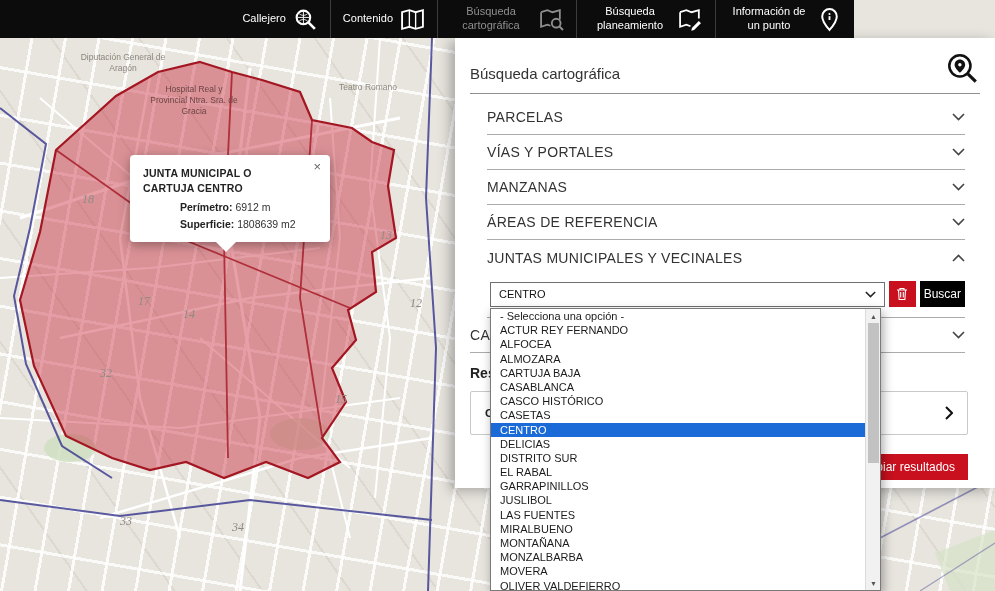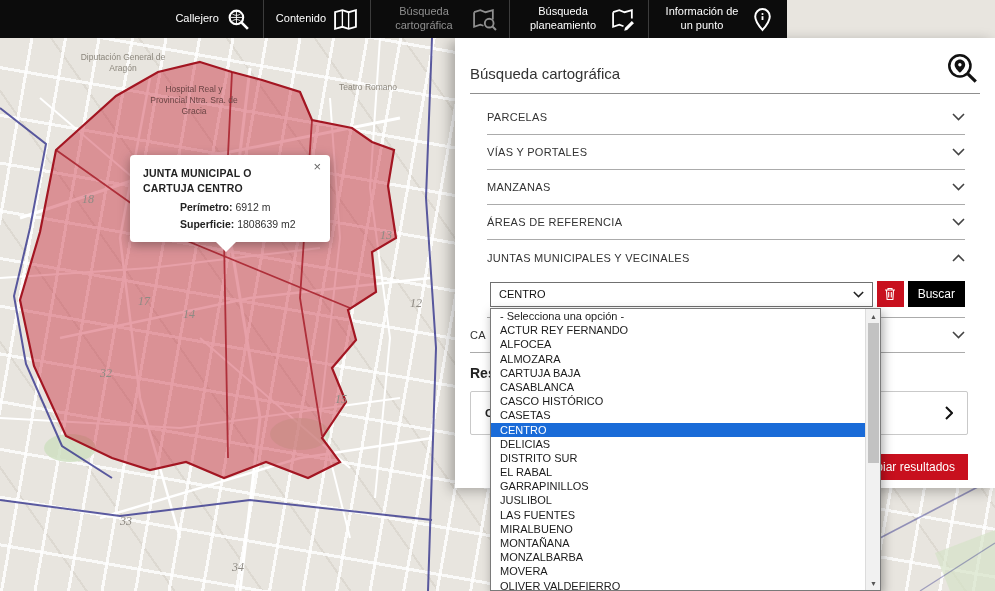--- a/index.html
+++ b/index.html
@@ -5,21 +5,21 @@
   :root{
     --accent-red:#c8101e;
     --hl-blue:#1a6bd8;
     --topbar-bg:#0c0c0c;
   }
   *{box-sizing:border-box;margin:0;padding:0;}
   html,body{width:995px;height:591px;overflow:hidden;}
   body{position:relative;font-family:"Liberation Sans",sans-serif;background:#e8e5df;}
 
   
-  .topbar{position:absolute;top:0;left:0;width:787px;height:38px;background:var(--topbar-bg);
+  .topbar{position:absolute;top:0;left:0;width:854px;height:38px;background:var(--topbar-bg);
     display:flex;justify-content:flex-end;align-items:stretch;z-index:50;}
   .nav-item{display:flex;align-items:center;gap:7px;padding:0 12px;border-left:1px solid #3c3c3c;
     color:#fff;cursor:pointer;}
   .nav-item:first-child{border-left:none;}
   .nav-label{font-size:11px;line-height:1.25;text-align:center;max-width:82px;}
   .nav-item.disabled{color:#8f8f8f;}
   .ic{display:block;}
 
   
   .map{position:absolute;top:38px;left:0;width:995px;height:553px;
@@ -45,31 +45,31 @@
   
   .panel{position:absolute;top:38px;left:455px;width:540px;height:450px;background:#fff;
     box-shadow:-5px 3px 12px rgba(0,0,0,.28);z-index:10;}
   .panel-header{display:flex;justify-content:space-between;align-items:flex-start;padding:13px 15px 6px;}
   .panel-title{font-size:15px;color:#333;margin-top:14px;}
   .title-rule{margin:0 15px;border-bottom:1px solid #8f8f8f;}
   .sections{margin:6px 30px 0 32px;}
   .sec-row{height:35px;display:flex;align-items:center;justify-content:space-between;
     border-bottom:1px solid #ababab;cursor:pointer;}
   .sec-row.expanded{border-bottom:none;}
-  .sec-label{font-size:11px;color:#333;letter-spacing:.3px;}
+  .sec-label{font-size:14px;color:#333;letter-spacing:.3px;}
   .chev{flex:none;}
   .sec-row.expanded .chev{transform:rotate(180deg);}
   .control-wrap{margin:0 30px 0 32px;border-bottom:1px solid #ababab;padding:6px 0 10px;}
   .control-row{display:flex;gap:4px;align-items:center;margin-left:3px;}
   .select-box{flex:1;height:25px;border:1px solid #707070;background:#fff;display:flex;
     align-items:center;justify-content:space-between;padding:0 8px;font-size:11px;color:#111;cursor:pointer;}
   .btn-trash{width:27px;height:26px;background:var(--accent-red);border:none;display:flex;
     align-items:center;justify-content:center;cursor:pointer;}
   .btn-buscar{height:26px;background:#000;color:#fff;border:none;font-size:12px;
-    padding:0 10px;cursor:pointer;font-family:inherit;}
+    padding:0 4px;cursor:pointer;font-family:inherit;}
   .sec-row.row-ca{margin:0 30px 0 15px;}
   .results{margin:12px 27px 0 15px;}
   .results-title{font-size:14px;font-weight:bold;color:#222;}
   .result-card{margin-top:10px;border:1px solid #c9c9c9;border-radius:2px;height:44px;
     display:flex;align-items:center;justify-content:space-between;padding:0 14px;cursor:pointer;background:#fff;}
   .result-label{font-size:11.5px;font-weight:bold;color:#222;letter-spacing:.3px;}
   .btn-clear{position:absolute;right:27px;bottom:8px;background:var(--accent-red);color:#fff;
     border:none;font-size:12px;padding:6px 13px;cursor:pointer;font-family:inherit;}
 
   
@@ -131,21 +131,21 @@
   <div class="mlabel" style="left:338px;top:44px;width:60px;">Teatro Romano</div>
 
   <span class="mnum" style="left:82px;top:154px;">18</span>
   <span class="mnum" style="left:138px;top:256px;">17</span>
   <span class="mnum" style="left:183px;top:269px;">14</span>
   <span class="mnum" style="left:100px;top:328px;">32</span>
   <span class="mnum" style="left:335px;top:354px;">15</span>
   <span class="mnum" style="left:368px;top:190px;padding-left:12px;">13</span>
   <span class="mnum" style="left:410px;top:258px;">12</span>
   <span class="mnum" style="left:120px;top:476px;">33</span>
-  <span class="mnum" style="left:232px;top:522px;">34</span>
+  <span class="mnum" style="left:232px;top:482px;">34</span>
 
   <div class="popup">
     <span class="popup-close">×</span>
     <div class="popup-title">JUNTA MUNICIPAL O CARTUJA CENTRO</div>
     <div class="popup-row">
       <b>Perímetro:</b>
       <span>6912 m</span>
     </div>
     <div class="popup-row">
       <b>Superficie:</b>

